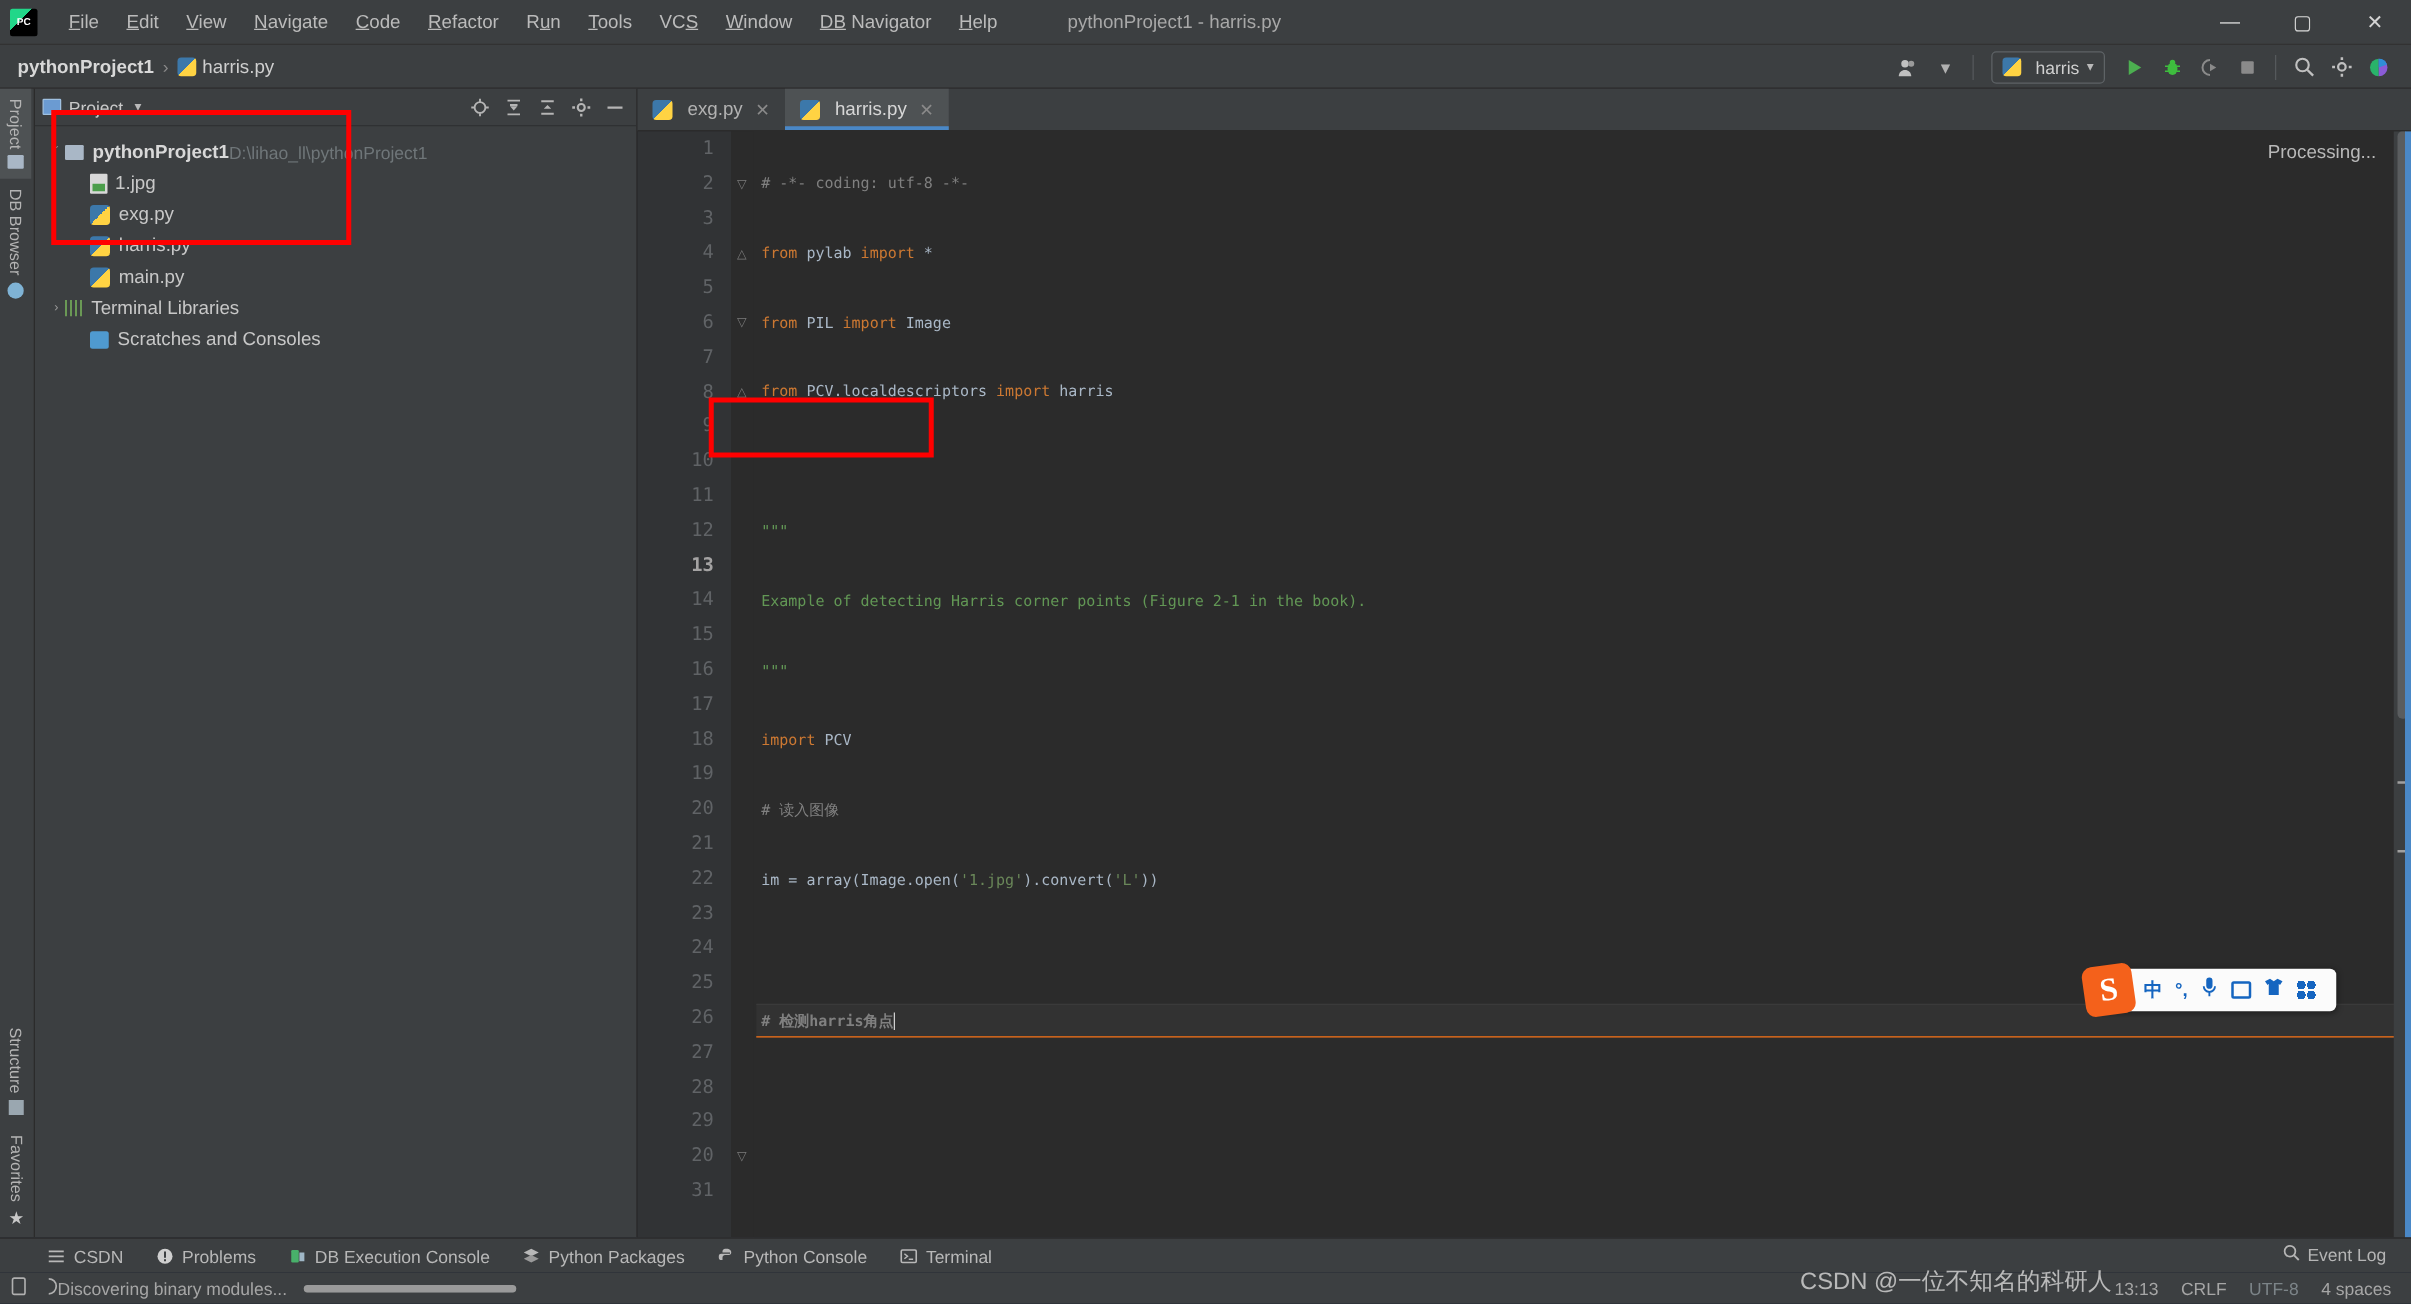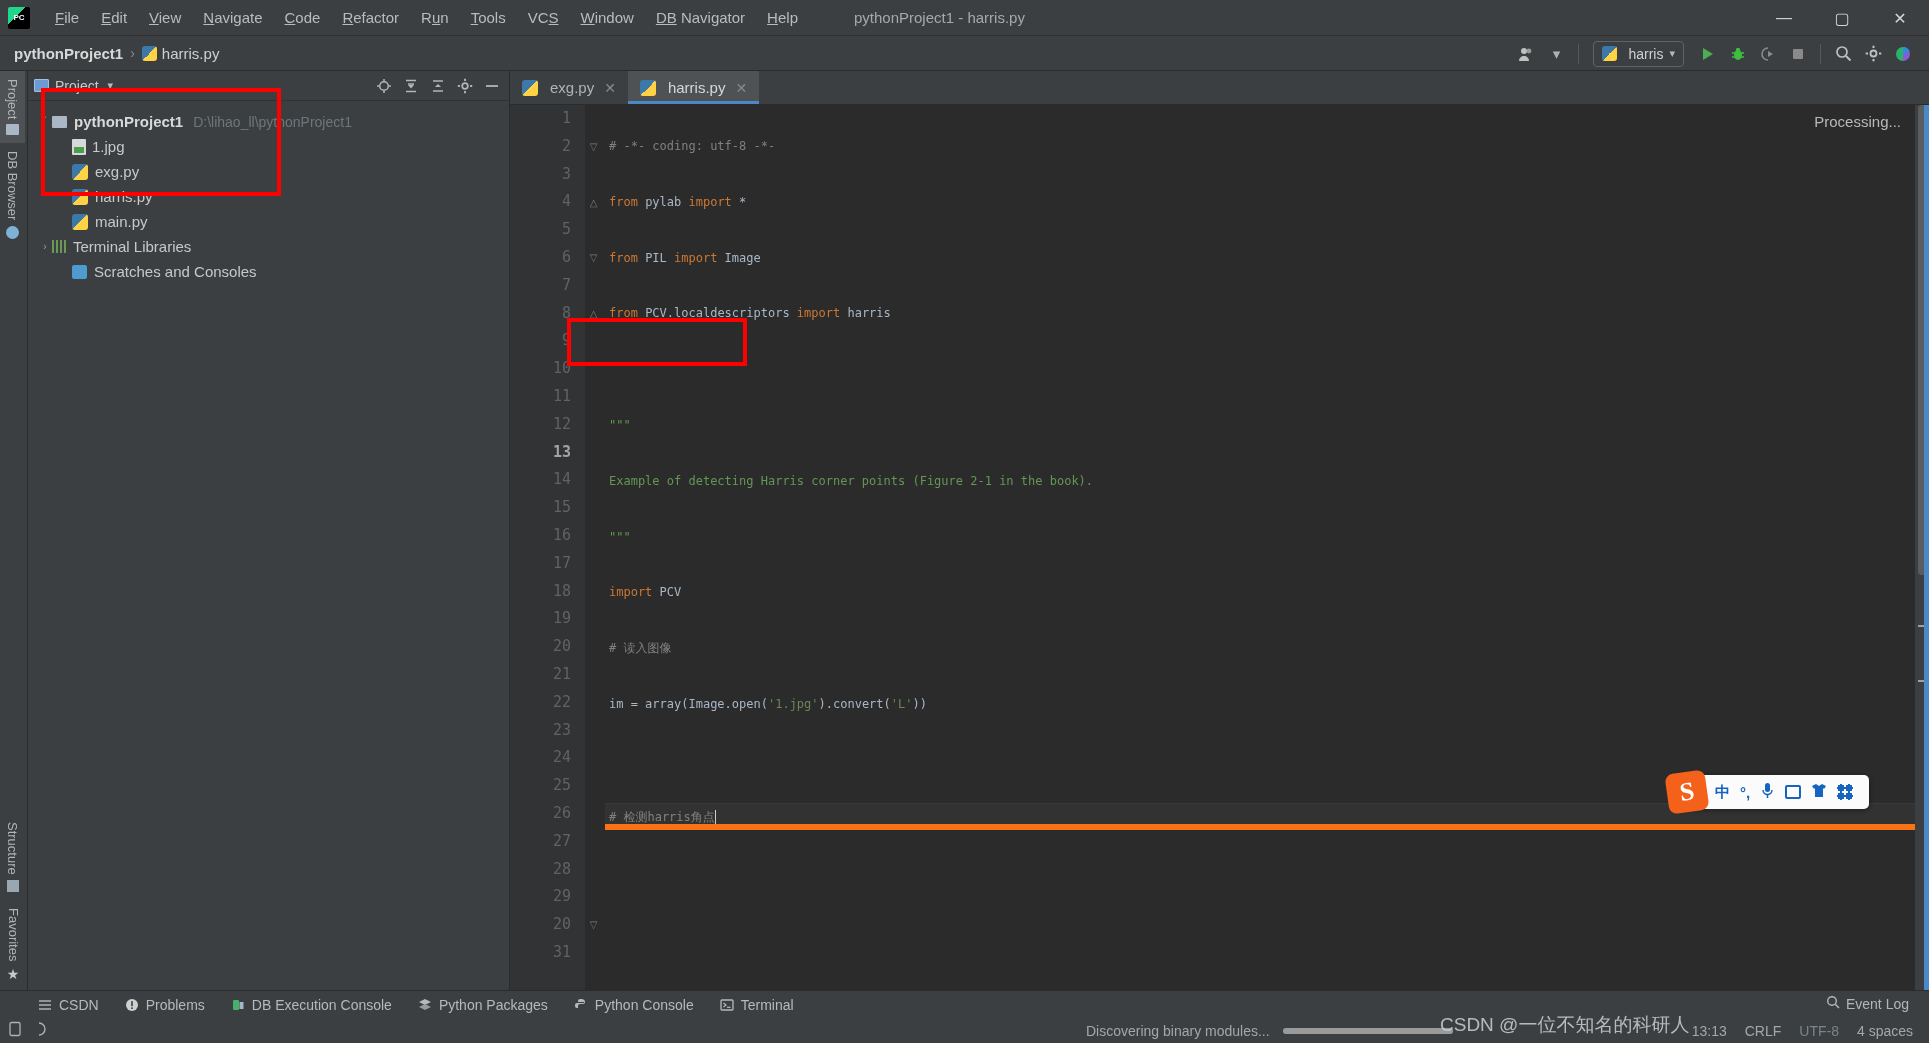--- a/index.html
+++ b/index.html
@@ -119,21 +119,21 @@
   }
   .lib-ico {
     width: 14px; height: 13px; margin-right: 7px; flex:none;
     background: repeating-linear-gradient(90deg,#6a9955 0 2px,#3c3f41 2px 4px);
   }
   .scratch-ico {
     width: 15px; height: 14px; margin-right: 7px; flex:none;
     background: #4f9ad0; border-radius: 2px;
   }
   .name-bold { font-weight: bold; color: #d8d8d8; }
-  .path-gray { color: #6f7679; margin-left: 10px; font-size: 14px; }
+  .path-gray { color: #6f7679; font-size: 14px; }
 
   
   .redbox { position: absolute; border: 4px solid #ff0000; pointer-events: none; z-index: 40; }
 
   
   .editor-area {
     position: absolute; left: 510px; top: 71px; right: 0; height: 919px; background: #2b2b2b;
   }
   .tabs {
     height: 34px; background: #3c3f41; display: flex; align-items: stretch;
@@ -163,21 +163,21 @@
   .fold-mark {
     position: absolute; left: 3px; width: 11px; height: 11px; color:#7b7b7b; font-size:10px;
     display:flex; align-items:center; justify-content:center;
   }
   .code {
     position: absolute; left: 95px; top: 0; right: 0; height: 100%;
     font-family: "DejaVu Sans Mono", monospace; font-size: 12px; color: #a9b7c6;
     white-space: pre;
   }
   .cline { height: 27.8px; line-height: 27.8px; padding-left: 4px; }
-  .cline.current { background: #323232; border-top:1px solid #3a3a3a; border-bottom:6px solid #f97316; }
+  .cline.current { background: #323232; border-top:1px solid #3a3a3a; border-bottom:1px solid #f97316;font-weight:bold; }
   .kw  { color: #cc7832; }
   .str { color: #6a8759; }
   .cmt { color: #808080; }
   .doc { color: #629755; }
 
   .right-gutter {
     position: absolute; right: 0; top: 0; width: 14px; height: 100%; background: #3c3f41;
   }
   .scroll-thumb {
     position:absolute; right:2px; width:9px; background:#5a5d5f; border-radius:4px;
@@ -627,21 +627,21 @@
         <svg width="14" height="16" viewBox="0 0 14 16">
             <rect x="2" y="1.5" width="10" height="13" rx="1.4" stroke="#b0b0b0" stroke-width="1.3" fill="none"></rect>
           </svg>
       </span>
       <span>
         <svg width="14" height="14" viewBox="0 0 14 14">
             <path d="M7 1a6 6 0 0 1 0 12" stroke="#b0b0b0" stroke-width="1.4" fill="none"></path>
           </svg>
       </span>
     </div>
-    <div style="margin-left:1040px;display:flex;align-items:center;gap:13px">
+    <div style="display:flex;align-items:center;gap:13px">
       <span>Discovering binary modules...</span>
       <span class="progress-track">
         <span class="progress-fill" style="display:block"></span>
       </span>
     </div>
     <div class="sb-right">
       <span>13:13</span>
       <span>CRLF</span>
       <span style="color:#7c8488">UTF-8</span>
       <span>4 spaces</span>

